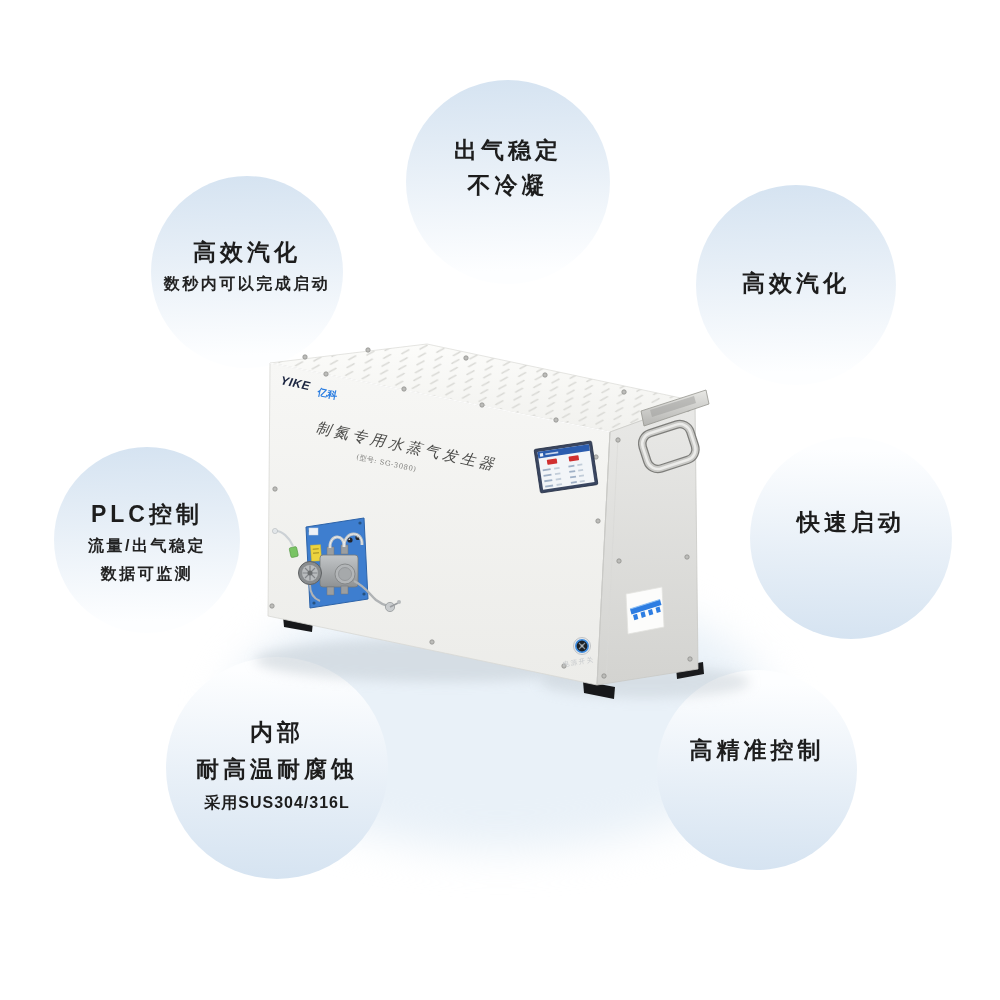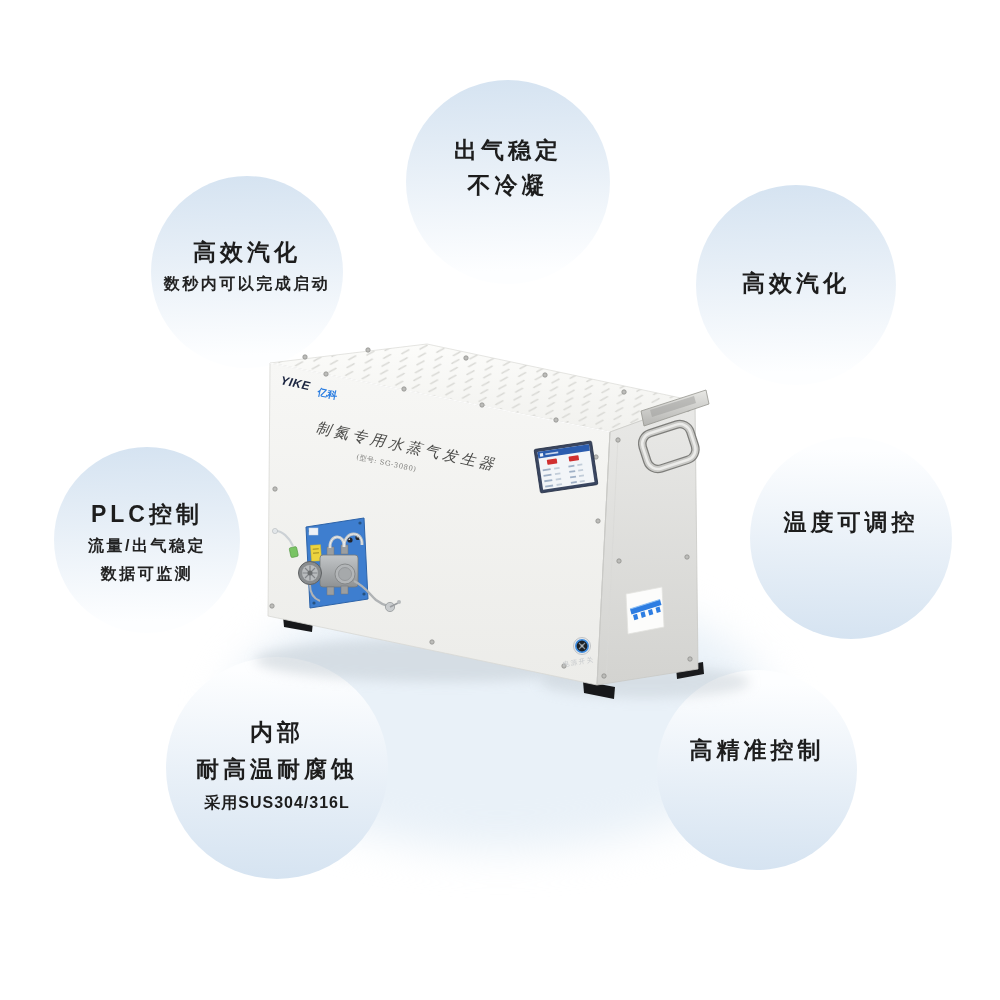--- a/index.html
+++ b/index.html
@@ -70,21 +70,21 @@
   <div class="bubble grad-down b4">
     <div class="bubble-inner" style="transform:translateY(2px);">
       <div class="lg">PLC控制</div>
       <div class="sm">流量/出气稳定</div>
       <div class="sm">数据可监测</div>
     </div>
   </div>
 
   <div class="bubble grad-up b5">
     <div class="bubble-inner" style="transform:translateY(-16px)">
-      <div class="lg">温度可调控</div>
+      <div class="lg">快速启动</div>
     </div>
   </div>
 
   <div class="bubble grad-up b6">
     <div class="bubble-inner" style="transform:translateY(-2px);gap:14px">
       <div class="lg">内部</div>
       <div class="lg">耐高温耐腐蚀</div>
       <div class="md">采用SUS304/316L</div>
     </div>
   </div>

